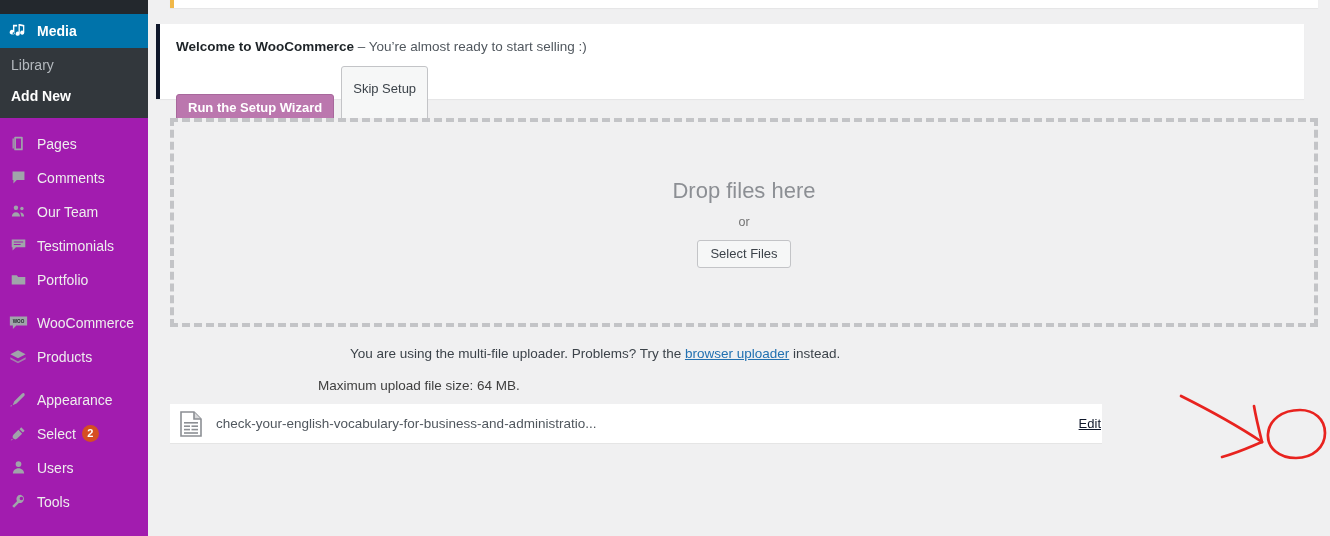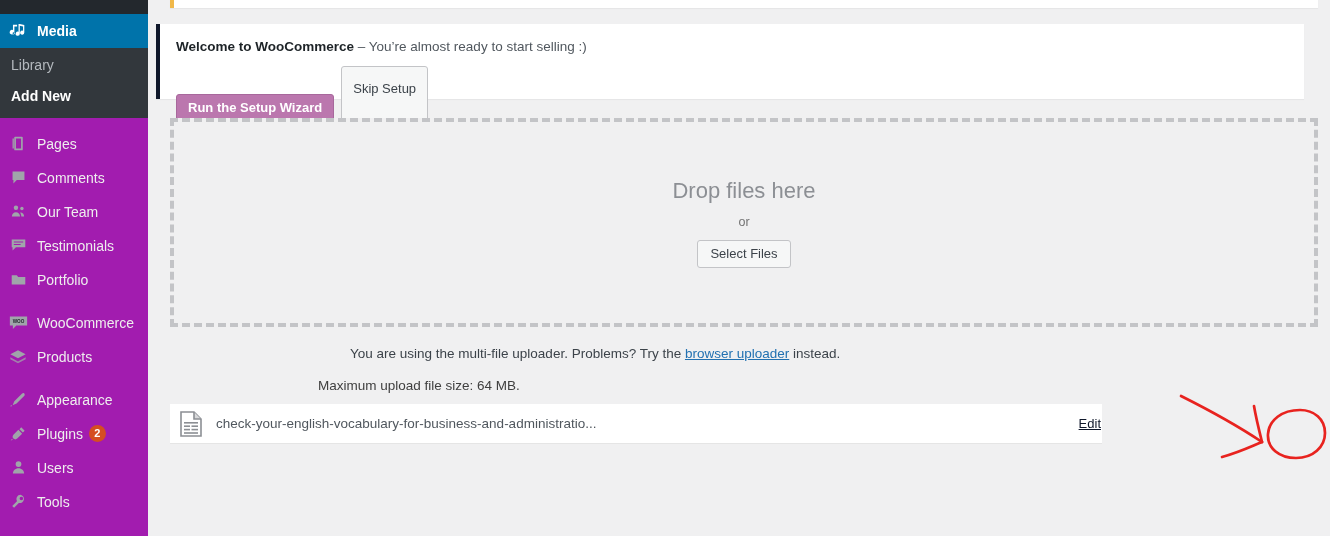--- a/index.html
+++ b/index.html
@@ -330,21 +330,21 @@
     </div>
 
     <div class="sb-item">
       <span class="sb-ico">
         <svg width="18" height="18" viewBox="0 0 20 20" fill="#a0a5aa">
           <path d="M13.6 2.6l3.8 3.8-2 2-3.8-3.8z"></path>
           <path d="M10.4 5.4l4.2 4.2-5.5 5.5c-1.2 1.2-3 1.2-4.2 0s-1.2-3 0-4.2l5.5-5.5z"></path>
           <path d="M3.4 15.2l-1.6 2.4 2.4-1.6z"></path>
         </svg>
       </span>
-      <span class="sb-lbl">Plugins</span>
+      <span class="sb-lbl">Select</span>
       <span class="sb-badge">2</span>
     </div>
 
     <div class="sb-item">
       <span class="sb-ico">
         <svg width="17" height="17" viewBox="0 0 20 20" fill="#a0a5aa">
           <circle cx="10" cy="6" r="3.4"></circle>
           <path d="M3.4 17c0-3.4 2.9-6.1 6.6-6.1s6.6 2.7 6.6 6.1H3.4z"></path>
         </svg>
       </span>

